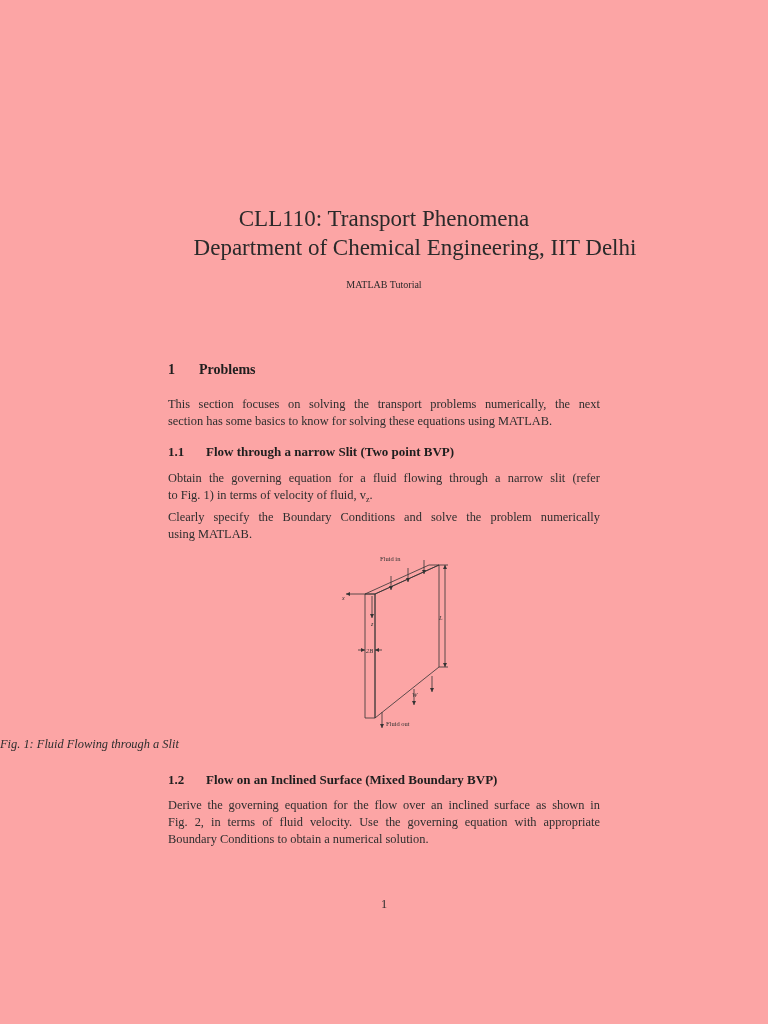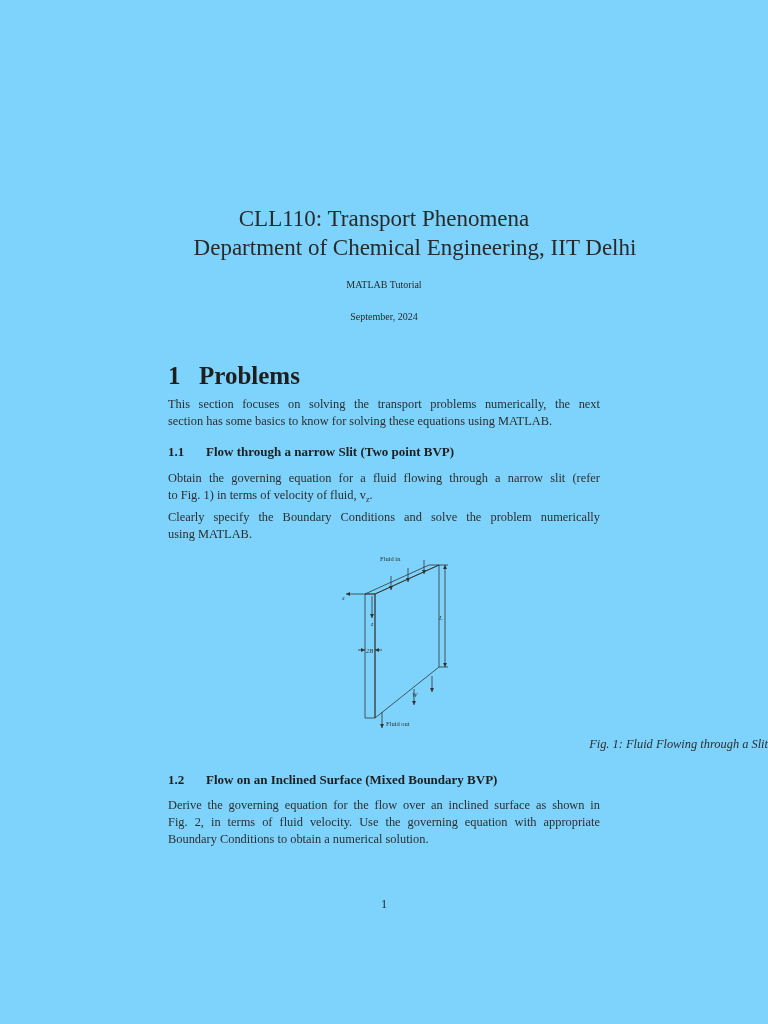--- a/index.html
+++ b/index.html
@@ -1,52 +1,51 @@
 <!DOCTYPE html>
 <html><head>
 <meta charset="utf-8">
 <style>
   html, body { margin: 0; padding: 0; background: #ffffff; }
   body { width: 768px; height: 1024px; position: relative; overflow: hidden; font-family: "DejaVu Serif", "Liberation Serif", serif; color: #222; }
-  .page { position: absolute; left: 0; top: 0; width: 768px; height: 1024px; background: #7dd3fc; }
+  .page { position: absolute; left: 0; top: 0; width: 768px; height: 1024px; background: #fca5a5; }
   .title1, .title2 { position: absolute; left: 0; width: 768px; text-align: center; font-family: "Liberation Serif", serif; font-size: 23px; color: #2a2a2a; }
   .title1 { top: 206px; }
   .title2 { top: 235px; padding-left: 31px; }
   .subtitle { position: absolute; left: 0; width: 768px; text-align: center; font-family: "Liberation Serif", serif; font-size: 10px; color: #2a2a2a; }
   .sub-author { top: 279px; }
   .sub-date { top: 311px; }
   .h-sec { position: absolute; left: 168px; font-family: "Liberation Serif", serif; font-weight: bold; color: #1e1e1e; }
-  .h1 { top: 362px; font-size: 25px; }
+  .h1 { top: 362px; font-size: 14px; }
   .h2 { font-size: 13px; }
   .h2a { top: 444px; }
   .h2b { top: 772px; }
   .h-sec .num { display: inline-block; }
   .h1 .num { width: 31px; }
   .h2 .num { width: 38px; }
   .para { position: absolute; left: 168px; width: 432px; font-family: "Liberation Serif", serif; font-size: 12.4px; line-height: 17.2px; color: #2e2e2e; text-align: justify; }
   .para .line { display: block; text-align: justify; text-align-last: justify; white-space: nowrap; }
   .para .line.last { text-align-last: left; }
   .p1 { top: 396px; }
   .p2 { top: 470px; }
   .p3 { top: 797px; }
   .it { }
   .figure { position: absolute; left: 338px; top: 552px; width: 120px; height: 178px; }
-  .caption { position: absolute; left: 0; width: 768px; top: 737px; text-align: right; font-family: "Liberation Serif", serif; font-style: italic; font-size: 12.4px; color: #2e2e2e; }
+  .caption { position: absolute; left: 0; width: 768px; top: 737px; text-align: left; font-family: "Liberation Serif", serif; font-style: italic; font-size: 12.4px; color: #2e2e2e; }
   .pagenum { position: absolute; left: 0; width: 768px; top: 897px; text-align: center; font-family: "Liberation Serif", serif; font-size: 12.4px; color: #2e2e2e; }
   svg text { font-family: "Liberation Serif", serif; }
 </style>
 </head>
 <body>
 
 <div class="page">
 
   <div class="title1">CLL110: Transport Phenomena</div>
   <div class="title2">Department of Chemical Engineering, IIT Delhi</div>
   <div class="subtitle sub-author">MATLAB Tutorial</div>
-  <div class="subtitle sub-date">September, 2024</div>
 
   <div class="h-sec h1">
     <span class="num">1</span><span>Problems</span>
   </div>
   <div class="para p1">
     <span class="line">This section focuses on solving the transport problems numerically, the next</span>
     <span class="line last">section has some basics to know for solving these equations using MATLAB.</span>
   </div>
 
   <div class="h-sec h2 h2a">

